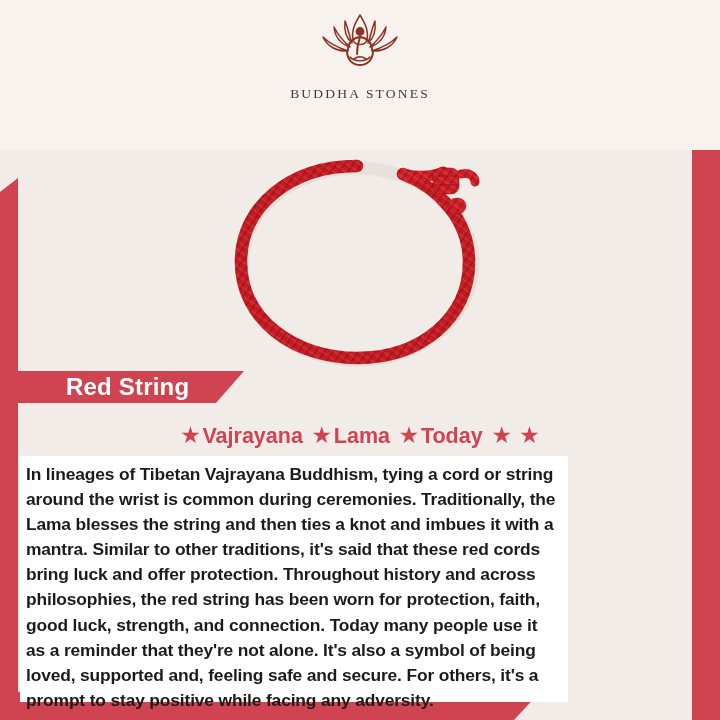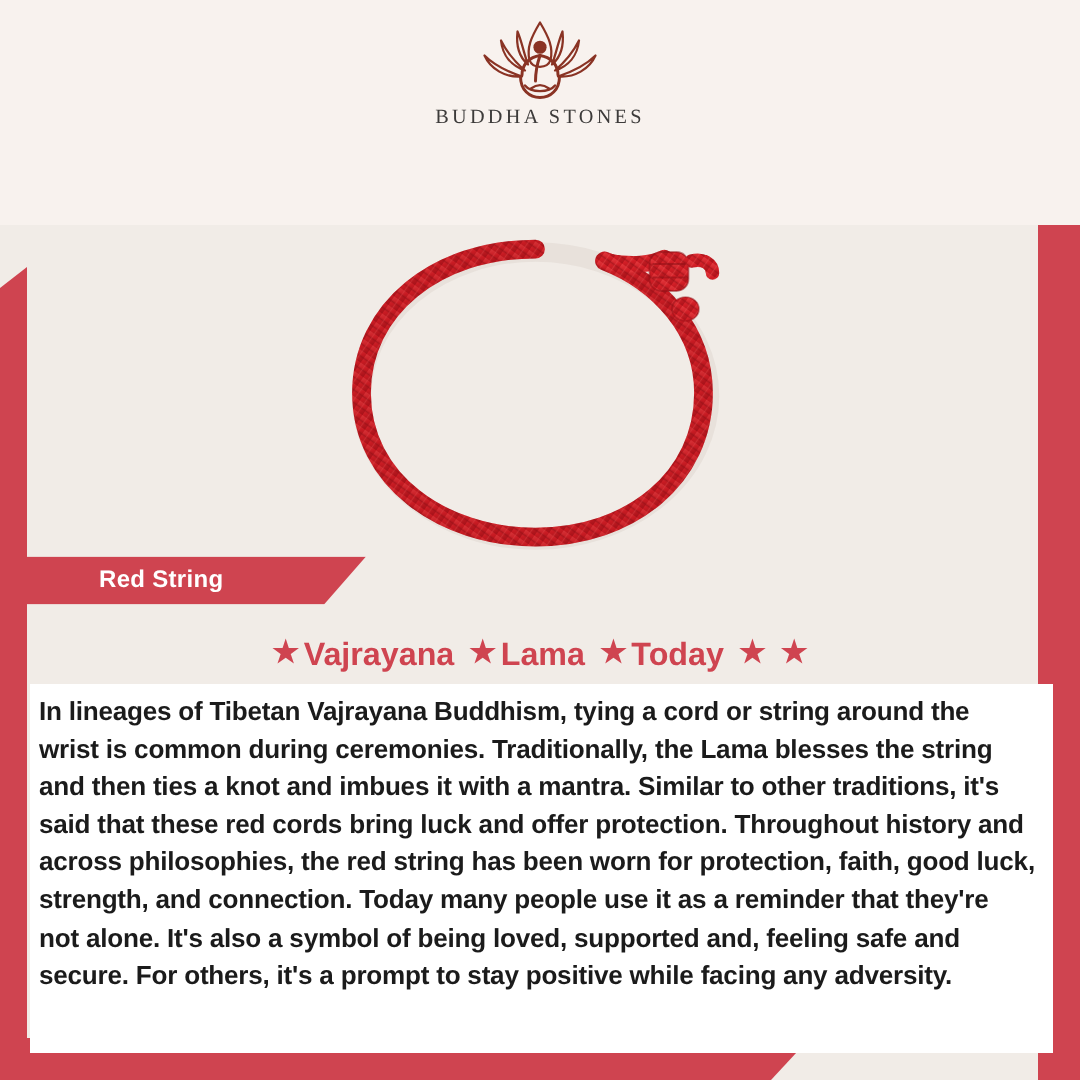--- a/index.html
+++ b/index.html
@@ -44,21 +44,21 @@
     background:#f8f2ee;
   }
   .logo-wrap {
     position:absolute; top:12px; left:0; width:720px;
     display:flex; flex-direction:column; align-items:center;
   }
   .logo-mark { width:86px; height:58px; display:block; }
   .logo-text {
     font-family:"Liberation Serif", serif;
     font-size:13.5px; letter-spacing:2.2px; color:#3d3b3a;
-    margin-top:0; font-weight:400;
+    margin-top:16px; font-weight:400;
   }
 
   .title-plate {
     position:absolute; top:98px; left:148px; width:432px; height:46px;
     background:#fbf7f4;
     display:flex; align-items:center; justify-content:center;
   }
   .title-plate h1 {
     font-size:30.5px; font-weight:bold; color:#cf4450;
     letter-spacing:-0.2px; white-space:nowrap;
@@ -73,40 +73,40 @@
   .product svg { display:block; }
 
   
   .name-banner {
     position:absolute; top:371px; left:18px; width:226px; height:32px;
     background:#cf4450;
     clip-path: polygon(0 0, 100% 0, calc(100% - 28px) 100%, 0 100%);
     display:flex; align-items:center;
   }
   .name-banner span {
-    color:#ffffff; font-size:16px; font-weight:bold;
+    color:#ffffff; font-size:24px; font-weight:bold;
     padding-left:48px; letter-spacing:0.2px;
   }
 
   
   .benefits {
     position:absolute; top:418px; left:18px; width:684px; height:36px;
     display:flex; align-items:center; justify-content:center;
     gap:2px;
   }
   .benefit {
     display:flex; align-items:center; gap:3px;
     color:#cf4450; font-size:21.5px; font-weight:bold;
     padding:0 4px; white-space:nowrap;
   }
   .benefit .star { font-size:20px; line-height:1; position:relative; top:-1px; }
 
   
   .copy {
-    position:absolute; top:456px; left:20px; width:682px; height:246px;
+    position:absolute; top:456px; left:20px; width:548px; height:246px;
     background:#ffffff;
     padding:6px 12px 4px 6px;
   }
   .copy p {
     font-size:17.4px; line-height:25.1px;
     color:#1b1b1b; font-weight:bold;
     letter-spacing:-0.15px;
     text-align:left;
   }
 </style>

